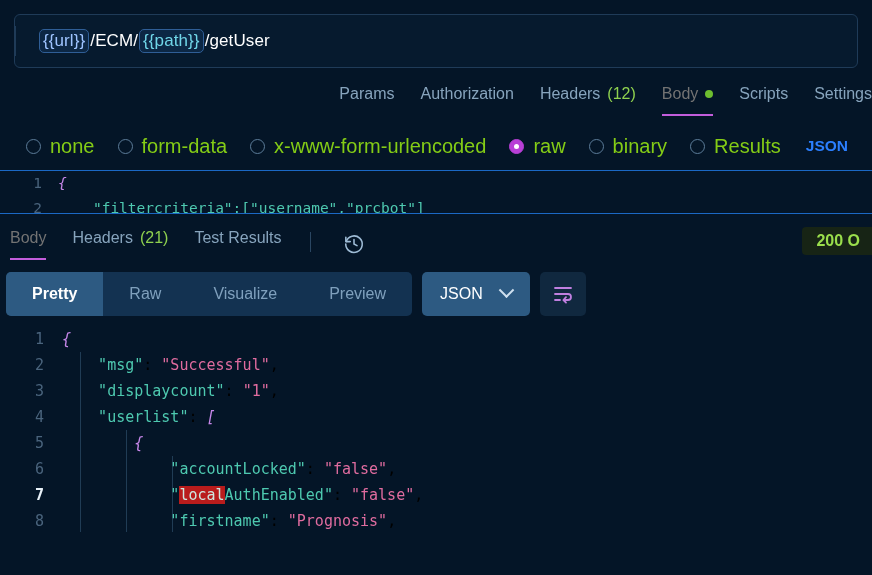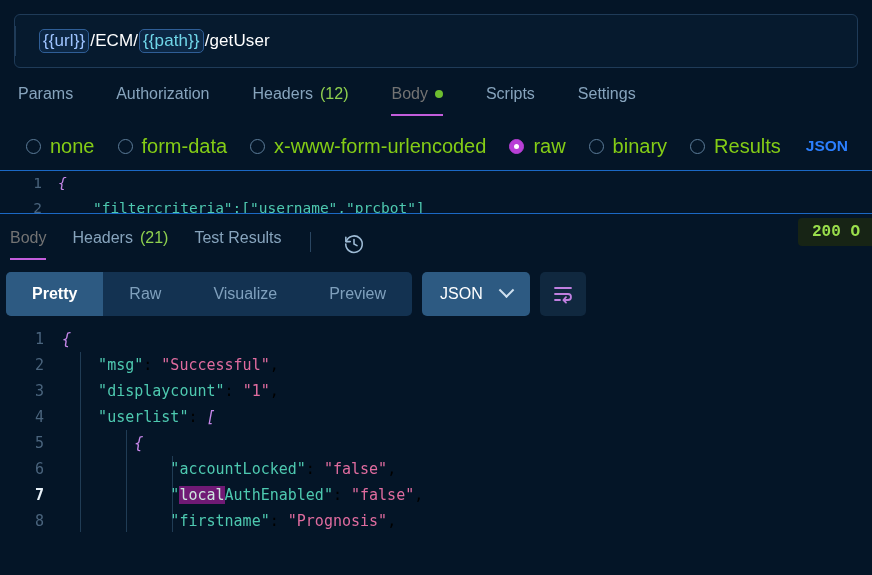--- a/index.html
+++ b/index.html
@@ -52,23 +52,24 @@
     border-radius: 5px;
     padding: 1px 3px;
     margin: 0 1px;
   }
   .var-url { color: #9ec4ff; }
   .var-path { color: #70d6e8; }
 
   
   .req-tabs {
     display: flex; align-items: flex-end;
-    gap: 43px;
+    gap: 26px;
     padding: 20px 0 0 18px;
     height: 48px;
+    justify-content: flex-end;
   }
   .rtab {
     position: relative;
     font-size: 16px; color: #87a4bd;
     padding-bottom: 13px; cursor: pointer;
     white-space: nowrap;
     display: flex; align-items: center; gap: 7px;
   }
   .rtab.active { color: #737373; }
   .rtab.active:after {
@@ -122,33 +123,33 @@
     font-size: 14.5px; line-height: 25px; height: 25px;
   }
   .ln {
     width: 58px; min-width: 58px; text-align: right;
     padding-right: 16px; color: #49637c; user-select: none;
   }
   .code-text { white-space: pre; }
   .k { color: #4ec9b0; }
   .s { color: #e06c9f; }
   .p { color: #c586e8; font-style: italic; }
-  .sel { background: #701a75; color: #cfe6df; text-align: center; }
+  .sel { background: #b91c1c; color: #cfe6df; text-align: center; }
 
   
   .resp-tabs {
     display: flex; align-items: flex-end;
     gap: 26px;
     padding: 20px 0 0 10px;
     height: 46px;
     position: relative;
   }
   .resp-right {
-    position: absolute; right: 0; bottom: 14px;
-    display: flex; align-items: flex-end; font-family: Liberation Mono, monospace;
+    position: absolute; right: 0; bottom: 5px;
+    display: flex; align-items: flex-end;
   }
   .status-badge {
     background: #172415; color: #9ade4c;
     font-size: 16px; font-weight: 700;
     padding: 5px 12px 5px 14px;
     border-radius: 4px 0 0 4px;
     white-space: nowrap;
   }
   .hist-sep { width: 1px; height: 20px; background: #2a4662; margin: 0 6px 8px 2px; }
   .hist-btn { padding-bottom: 5px; cursor: pointer; display:flex; align-items:center; }

